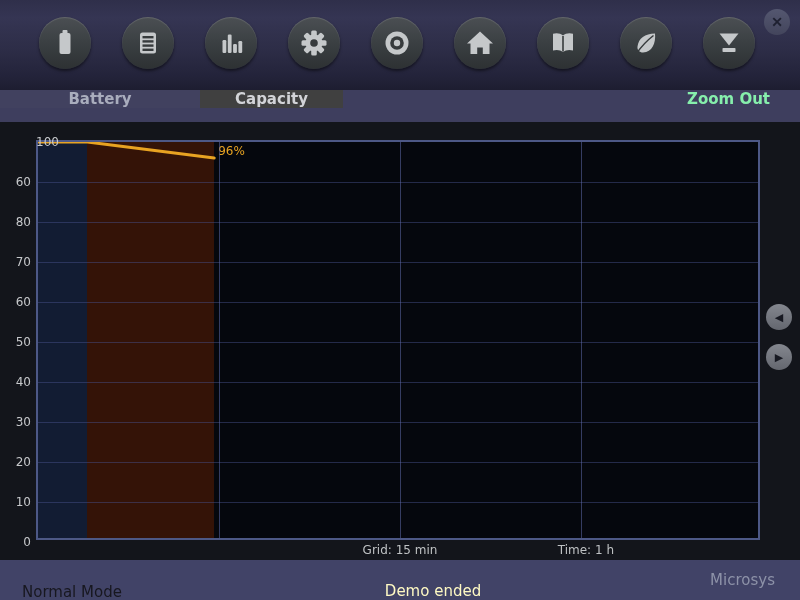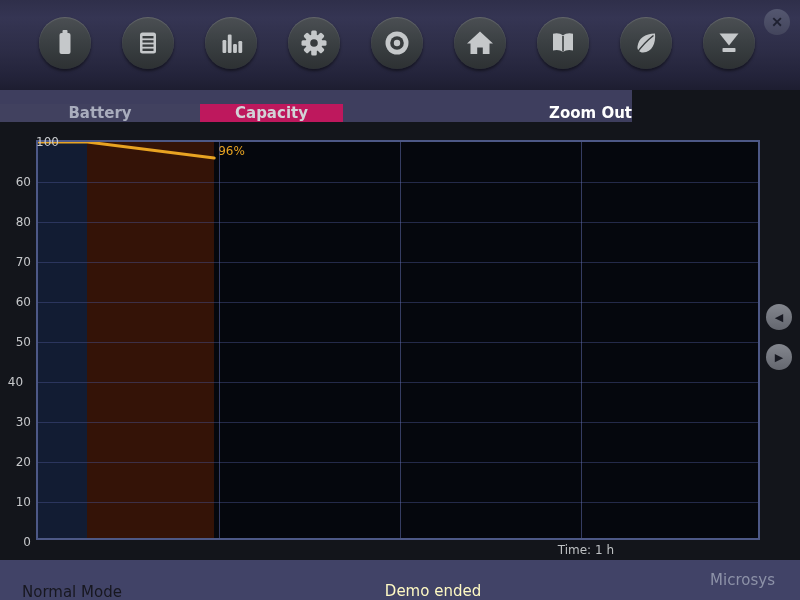--- a/index.html
+++ b/index.html
@@ -22,27 +22,27 @@
   .glyph { fill:#c5c8ca; }
   .glyph-dark { fill:#373b3d; }
   .close-btn {
     position:absolute; left:764px; top:9px; width:26px; height:26px; border-radius:50%; border:none; cursor:pointer;
     background:linear-gradient(180deg,#545770,#43455c);
     color:#1e2030; font-size:14px; font-weight:bold; line-height:26px; text-align:center; padding:0;
   }
 
   
   .tabbar {
-    position:absolute; left:0; top:90px; width:632px; height:32px;
-    background:#3e3e5e; display:flex; align-items:flex-end;
+    position:absolute; left:0; top:90px; width:800px; height:32px;
+    background:#3e3e5e; display:flex; align-items:flex-start;
   }
   .tab { font-size:15px; font-weight:bold; display:flex; align-items:center; justify-content:center; cursor:pointer; }
   .tab-battery { width:200px; color:#a9adbd; background:#41415f; }
-  .tab-capacity { width:143px; color:#d2d3d7; background:#be185d; }
-  .tab-zoomout { margin-left:auto; color:#ffffff; }
+  .tab-capacity { width:143px; color:#d2d3d7; background:#404040; }
+  .tab-zoomout { margin-left:auto; padding-right:30px; color:#86efac; }
 
   
   .chart-region { position:absolute; left:0; top:122px; width:648px; height:438px; background:#13151b; }
   .plot {
     position:absolute; left:36px; top:18px; width:724px; height:400px;
     border:2px solid #4d5886; background:#05070d; overflow:hidden;
   }
   .band { position:absolute; top:0; height:100%; }
   .hgrid { position:absolute; left:0; width:100%; height:1px; background:rgba(72,82,140,.48); }
   .vgrid { position:absolute; top:0; width:1px; height:100%; background:rgba(92,104,168,.55); }
@@ -182,27 +182,28 @@
       <div class="vgrid" style="left: 543px;"></div>
     </div>
 
   <div id="yticks">
       <div class="ytick" style="top: 13px; padding-left: 36px;">100</div>
       <div class="ytick" style="top: 53px;">60</div>
       <div class="ytick" style="top: 93px;">80</div>
       <div class="ytick" style="top: 133px;">70</div>
       <div class="ytick" style="top: 173px;">60</div>
       <div class="ytick" style="top: 213px;">50</div>
-      <div class="ytick" style="top: 253px; text-align: center;">40</div>
+      <div class="ytick" style="top: 253px;">40</div>
       <div class="ytick" style="top: 293px;">30</div>
       <div class="ytick" style="top: 333px;">20</div>
       <div class="ytick" style="top: 373px;">10</div>
       <div class="ytick" style="top: 413px;">0</div>
     </div>
 
+  <div class="caption caption-grid">Grid: 15 min</div>
   <div class="caption caption-time">Time: 1 h</div>
 
   <button class="nav-btn nav-prev">◀</button>
   <button class="nav-btn nav-next">▶</button>
 </div>
 
 <div class="statusbar">
   <span class="status-left">Normal Mode</span>
   <span class="status-center">Demo ended</span>
   <span class="status-right">Microsys</span>

